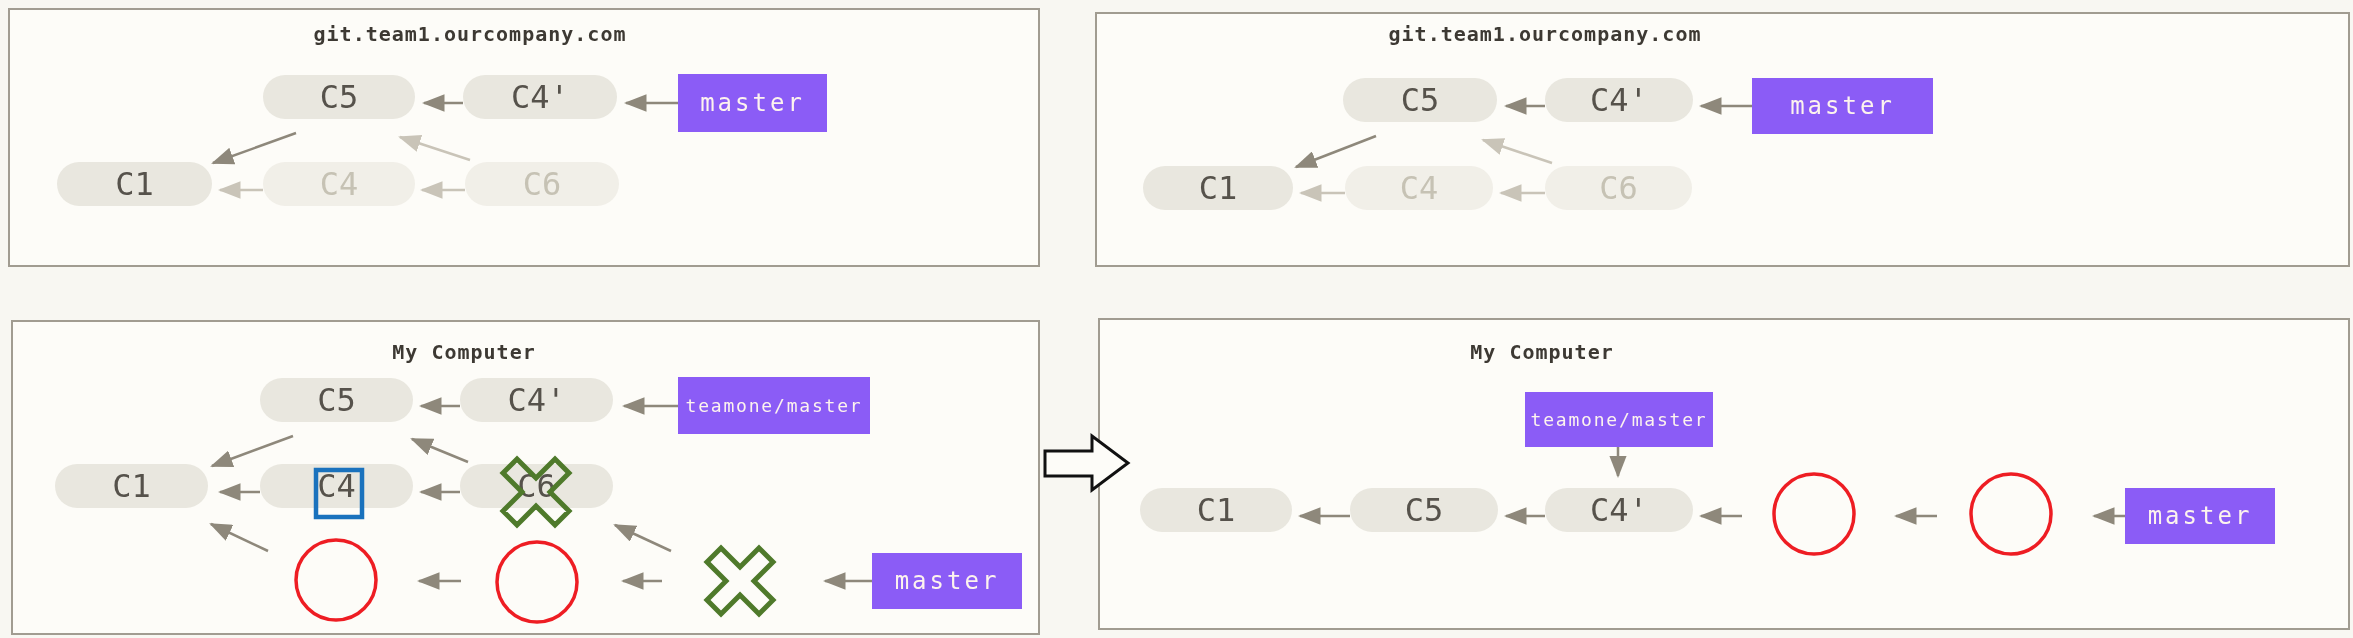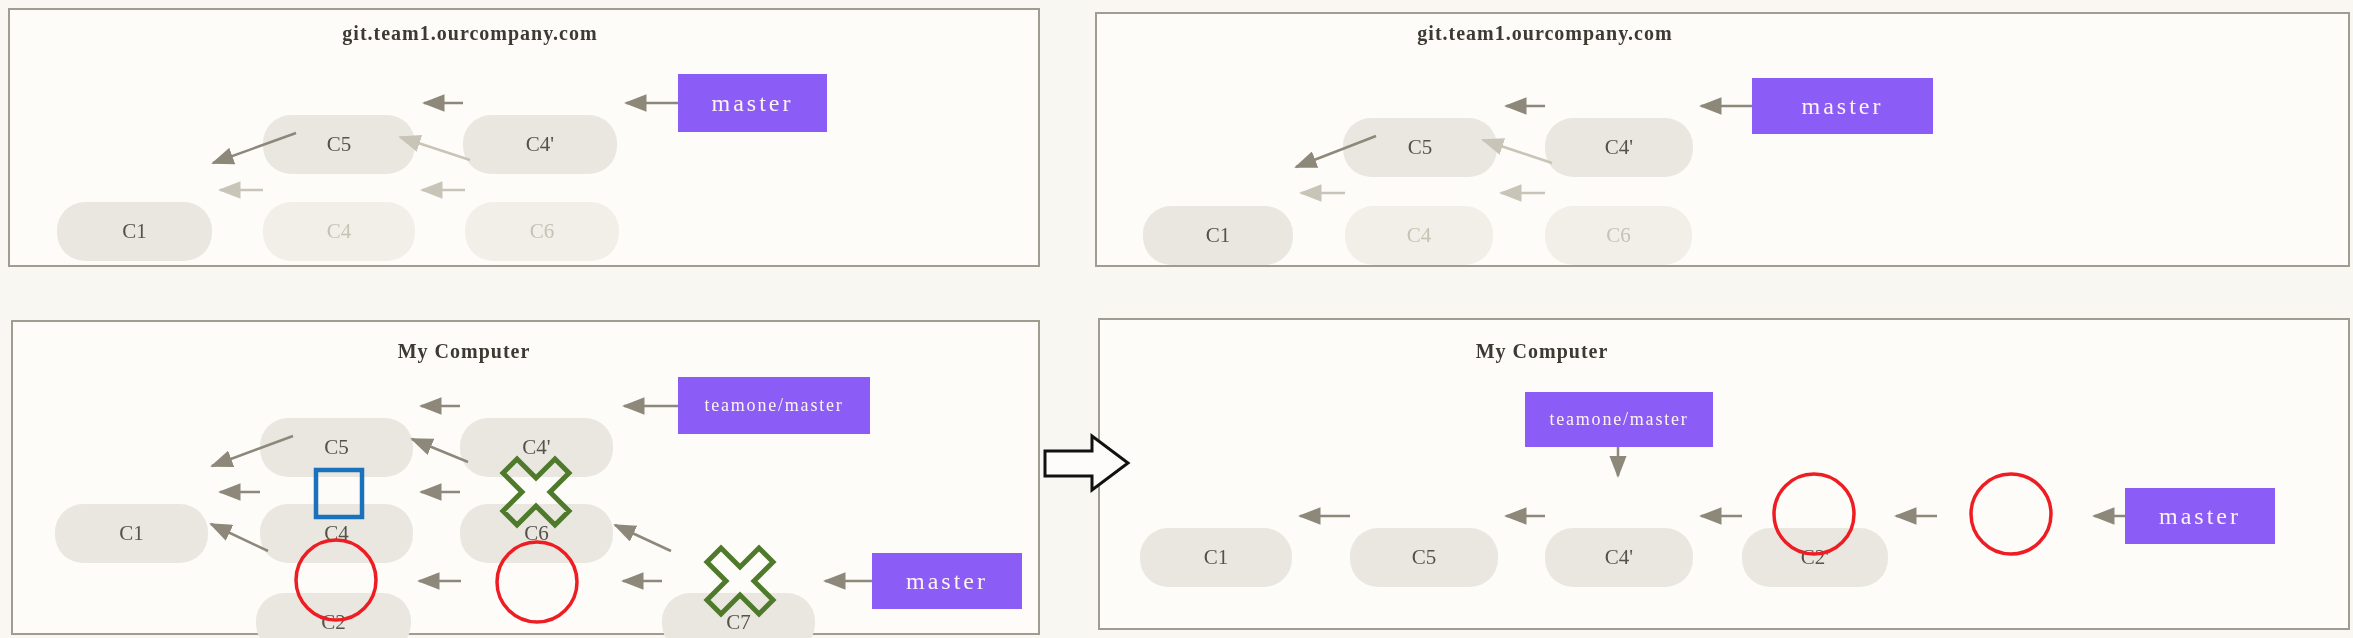--- a/index.html
+++ b/index.html
@@ -10,34 +10,33 @@
     overflow:hidden;
   }
   .panel{
     position:absolute;background:#fdfcf8;border:2px solid #a19c91;box-sizing:border-box;
   }
   .ptitle{
     position:absolute;color:#3d3933;font-size:20px;font-weight:bold;
     letter-spacing:1px;white-space:nowrap;transform:translateX(-50%);
   }
   .node{
-    position:absolute;height:59px;border-radius:28px;background:#e9e7df;
-    color:#56524b;font-size:21px;display:flex;align-items:center;justify-content:center;
+    position:absolute;height:44px;border-radius:28px;background:#e9e7df;
+    color:#56524b;font-size:32px;display:flex;align-items:center;justify-content:center;
     box-sizing:border-box;
-    margin-top:40px;
   }
   .node.faded{background:#f1efe8;color:#c6c2b4;}
   .badge{
     position:absolute;background:#8b5cf6;color:#fdf3ee;
     display:flex;align-items:center;justify-content:center;box-sizing:border-box;
     font-size:24px;letter-spacing:3px;
   }
   .badge.small{font-size:18px;letter-spacing:1.8px;}
   svg.overlay{position:absolute;left:0;top:0;pointer-events:none;}
-  .layer-nodes{position:absolute;left:0;top:0;width:100%;height:100%;font-family:Liberation Serif, serif;}
+  .layer-nodes{position:absolute;left:0;top:0;width:100%;height:100%;}
 </style>
 </head>
 <body>
 
 <div class="panel" style="left:8px;top:8px;width:1032px;height:259px;"></div>
 <div class="panel" style="left:1095px;top:12px;width:1255px;height:255px;"></div>
 <div class="panel" style="left:11px;top:320px;width:1029px;height:315px;"></div>
 <div class="panel" style="left:1098px;top:318px;width:1252px;height:312px;"></div>
 
 <div class="layer-nodes">
@@ -58,30 +57,27 @@
   <div class="node faded" style="left:1345px;top:166px;width:148px;">C4</div>
   <div class="node faded" style="left:1545px;top:166px;width:147px;">C6</div>
 
   <div class="ptitle" style="left:464px;top:340px;">My Computer</div>
   <div class="node" style="left:260px;top:378px;width:153px;">C5</div>
   <div class="node" style="left:460px;top:378px;width:153px;">C4'</div>
   <div class="badge small" style="left:678px;top:377px;width:192px;height:57px;">teamone/master</div>
   <div class="node" style="left:55px;top:464px;width:153px;">C1</div>
   <div class="node" style="left:260px;top:464px;width:153px;">C4</div>
   <div class="node" style="left:460px;top:464px;width:153px;">C6</div>
-  <div class="node" style="left:256px;top:553px;width:155px;">C2</div>
-  <div class="node" style="left:662px;top:553px;width:153px;">C7</div>
   <div class="badge" style="left:872px;top:553px;width:150px;height:56px;">master</div>
 
   <div class="ptitle" style="left:1542px;top:340px;">My Computer</div>
   <div class="badge small" style="left:1525px;top:392px;width:188px;height:55px;">teamone/master</div>
   <div class="node" style="left:1140px;top:488px;width:152px;">C1</div>
   <div class="node" style="left:1350px;top:488px;width:148px;">C5</div>
   <div class="node" style="left:1545px;top:488px;width:148px;">C4'</div>
-  <div class="node" style="left:1742px;top:488px;width:146px;">C2'</div>
   <div class="badge" style="left:2125px;top:488px;width:150px;height:56px;">master</div>
 </div>
 
 <svg class="overlay" width="2353" height="638" viewBox="0 0 2353 638">
   <defs>
     <marker id="ah-dark" markerWidth="9" markerHeight="7" refX="8.2" refY="3.5" orient="auto" markerUnits="strokeWidth">
       <path d="M0,0 L9,3.5 L0,7 Z" fill="#8e887b"></path>
     </marker>
     <marker id="ah-faded" markerWidth="9" markerHeight="7" refX="8.2" refY="3.5" orient="auto" markerUnits="strokeWidth">
       <path d="M0,0 L9,3.5 L0,7 Z" fill="#c9c4b8"></path>

